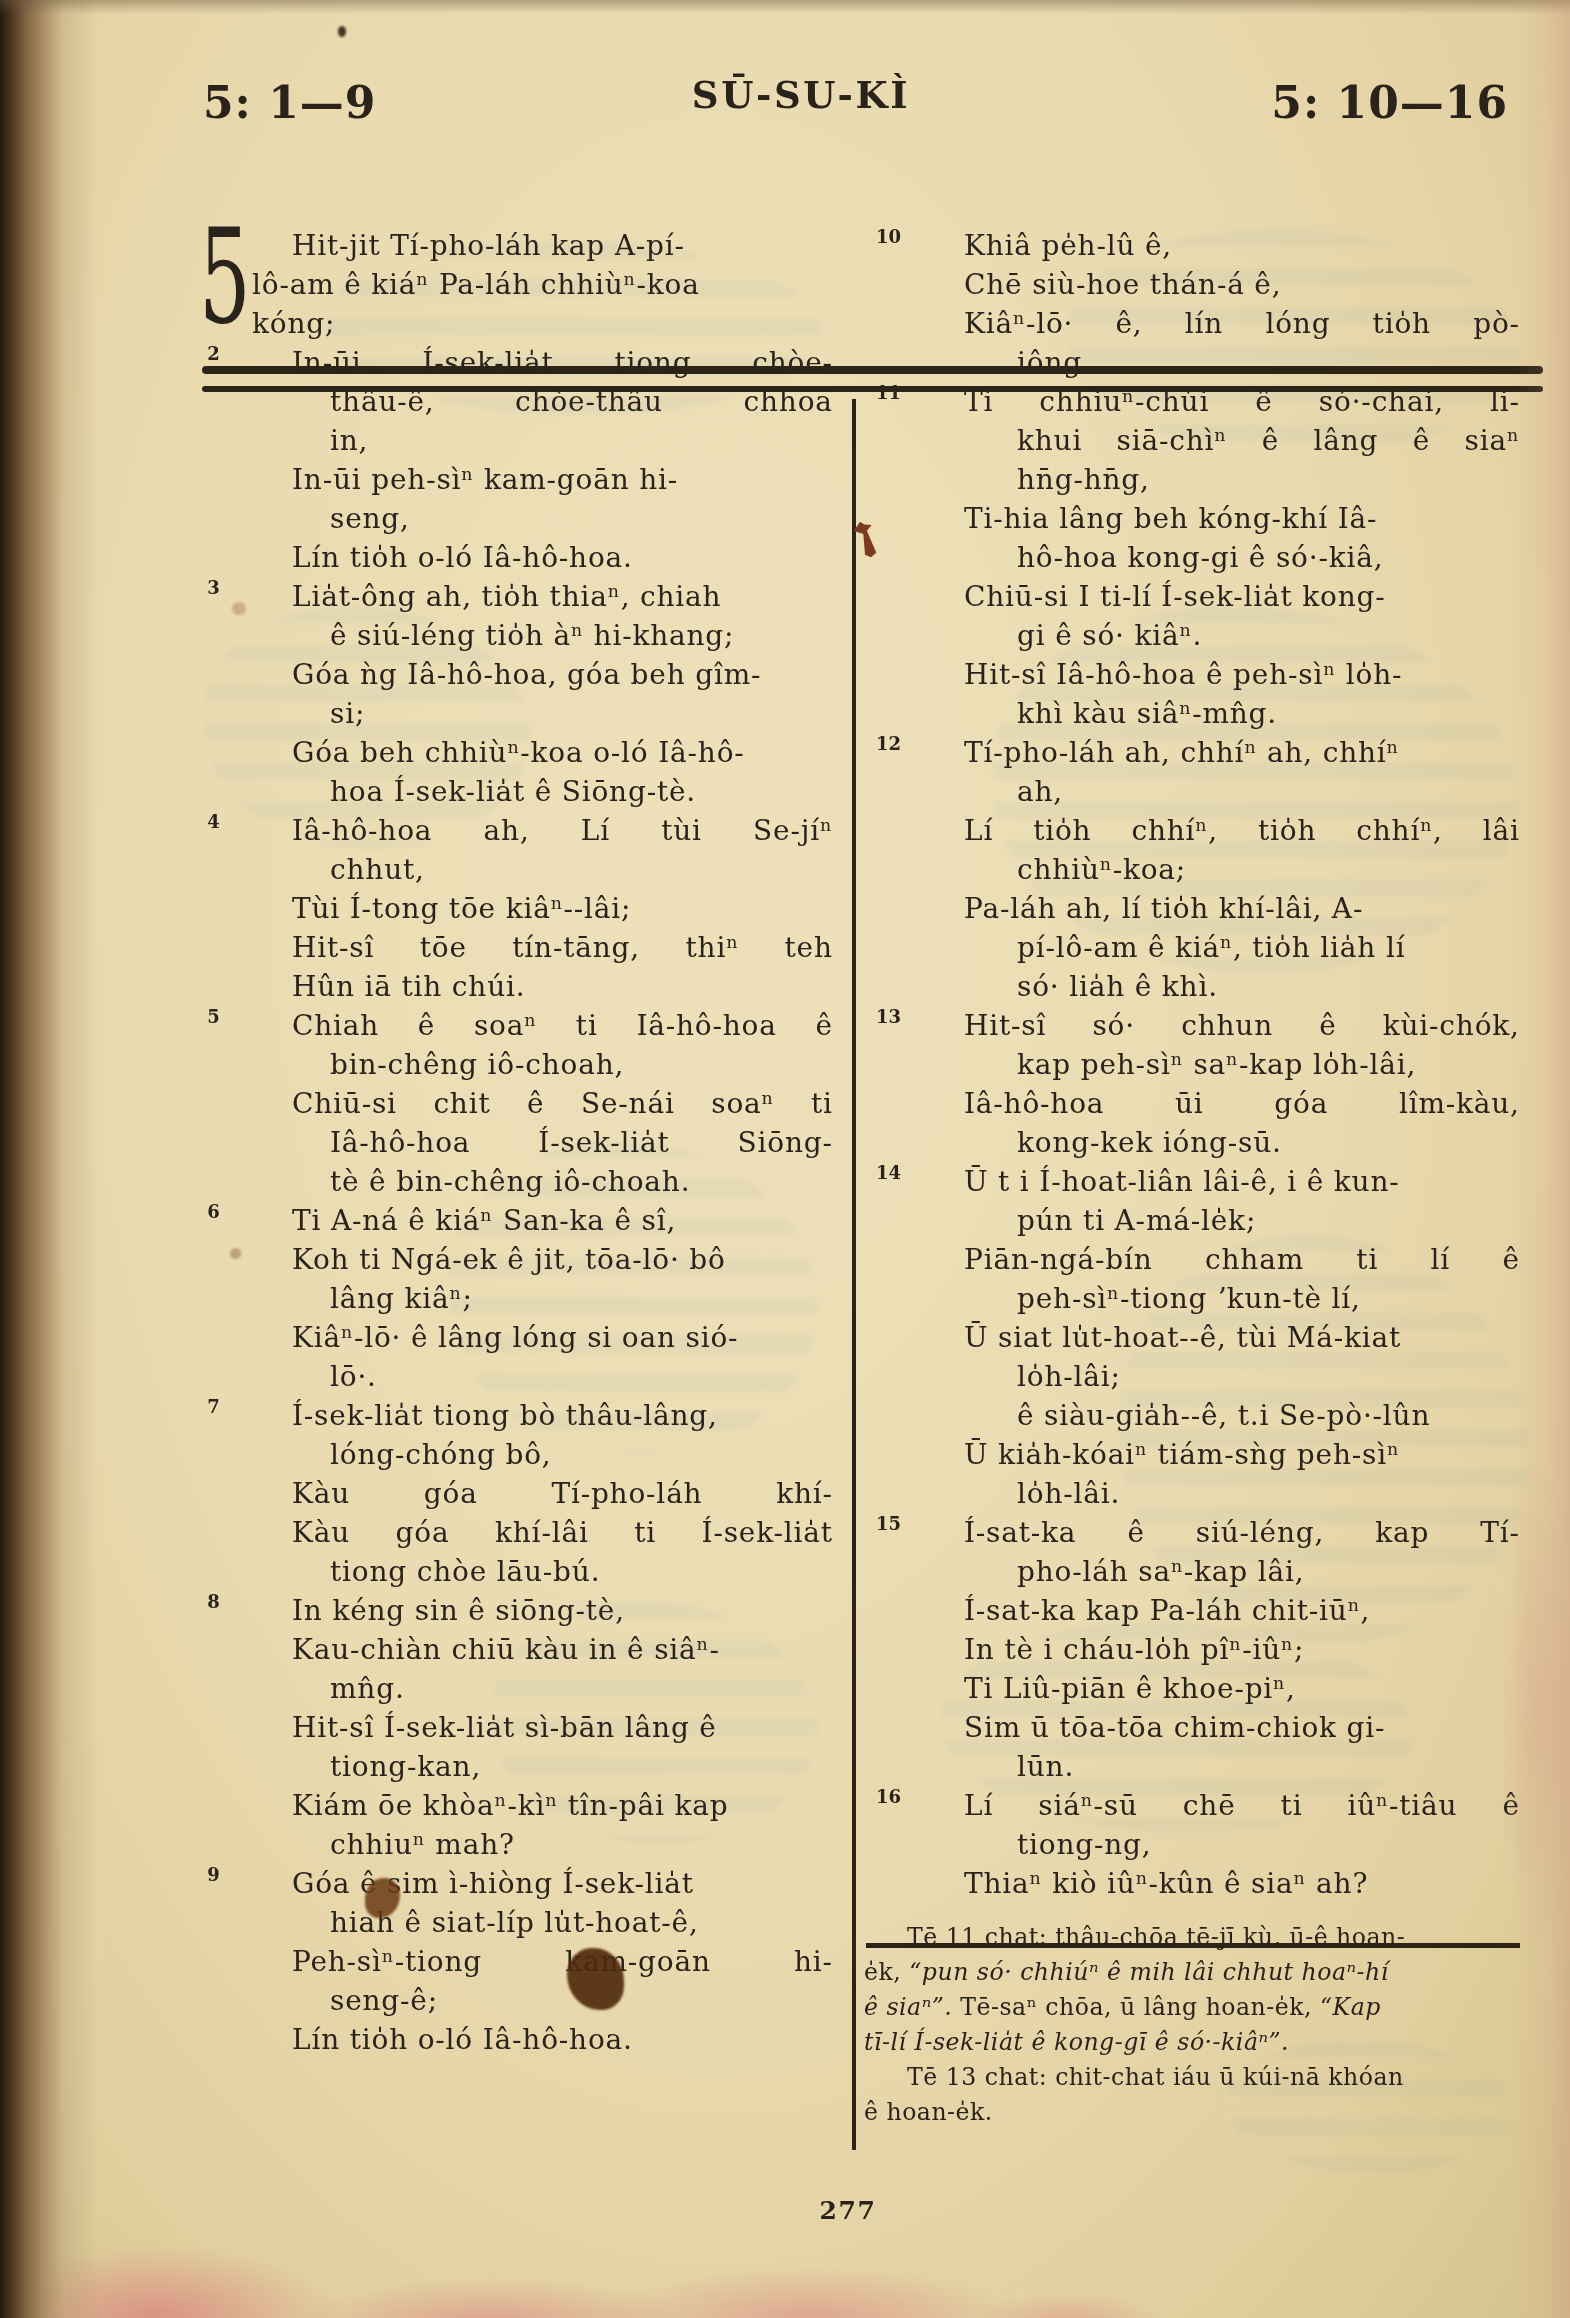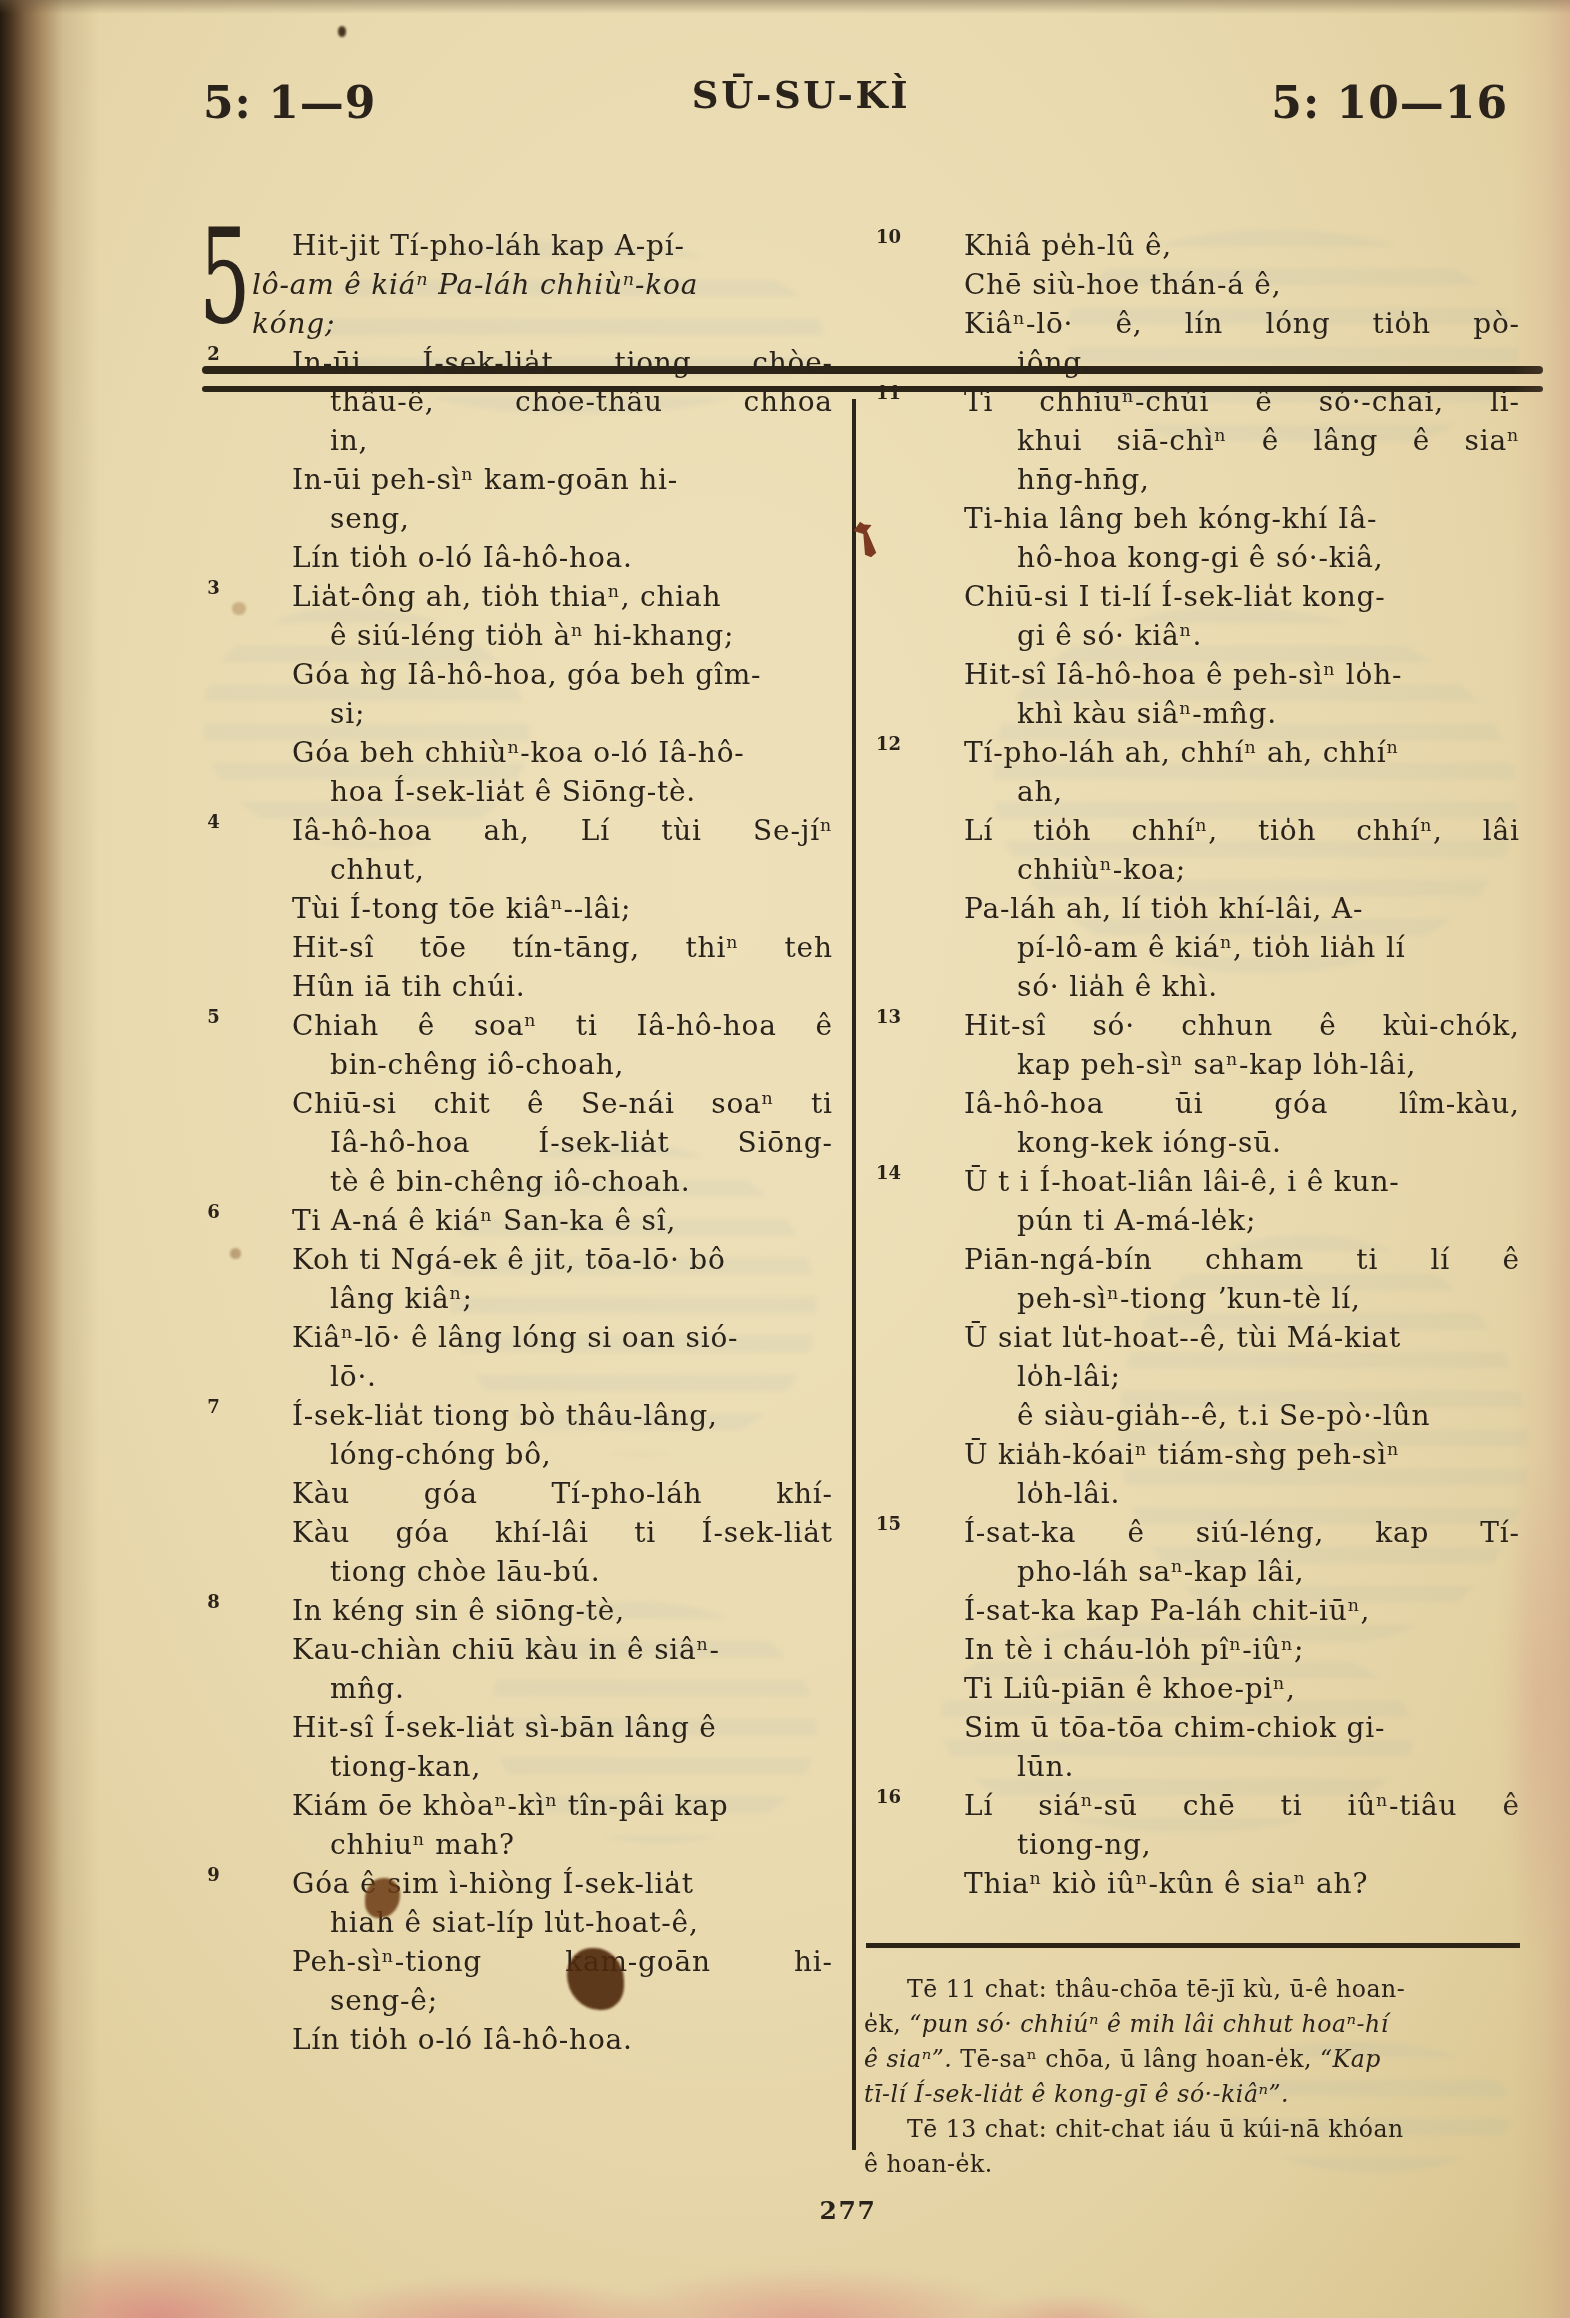--- a/index.html
+++ b/index.html
@@ -33,31 +33,31 @@
   #rule-top-2{left:202px;top:386px;width:1341px;height:5.8px;border-radius:3.1px;}
   #col-divider{left:852px;top:399px;width:4.2px;height:1751px;}
   #fn-rule{left:866px;top:1943px;width:654px;height:4.7px;}
   
   .col{position:absolute;top:226px;}
   #col-left{left:202px;width:636px;}
   #col-right{left:875px;width:650px;}
   .line{position:relative;height:39px;line-height:39px;font-size:28px;letter-spacing:0.8px;white-space:nowrap;}
   #col-left .line.start{padding-left:90px;}
   #col-left .line.cont{padding-left:128px;}
-  #col-left .line.chap{padding-left:50px;font-style:italic;}
+  #col-left .line.chap{padding-left:50px;}
   #col-right .line.start{padding-left:89px;}
   #col-right .line.cont{padding-left:142px;}
   .line.sp{white-space:normal;text-align:justify;text-align-last:justify;padding-right:5.2px;}
   .vnum{position:absolute;top:2.1px;font-size:18px;line-height:1;font-weight:bold;letter-spacing:0;}
   #col-left .vnum{left:5.2px;}
   #col-right .vnum{left:1px;}
   #dropcap{position:absolute;left:-3.1px;top:-9.4px;font-size:131px;line-height:120px;
     transform:scaleX(.62);transform-origin:left top;font-weight:normal;}
   
-  #footnotes{position:absolute;left:864px;top:1972px;width:664px;}
+  #footnotes{position:absolute;left:864px;top:1920px;width:664px;}
   .fnline{height:35px;line-height:35px;font-size:23.6px;letter-spacing:0.5px;white-space:nowrap;}
   .fnline.ind{padding-left:43px;}
   .fnline .it{font-style:italic;}
   
   #page-number{position:absolute;top:2196px;left:848px;transform:translateX(-50%);
     font-size:25px;font-weight:bold;letter-spacing:1.6px;}
   
   .ghost{position:absolute;opacity:.5;filter:blur(2.1px);
     background:repeating-linear-gradient(180deg,rgba(148,172,170,.20) 0 15.7px,rgba(148,172,170,0) 15.7px 39px);
     border-radius:45% 55% 48% 52%;}

